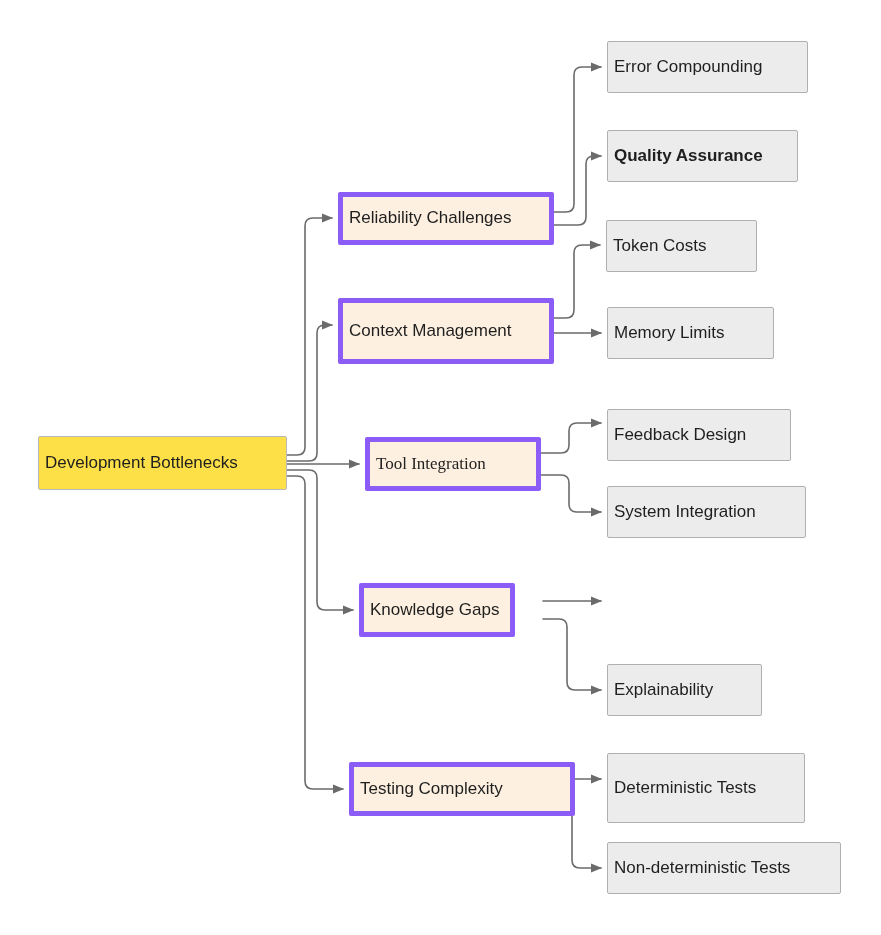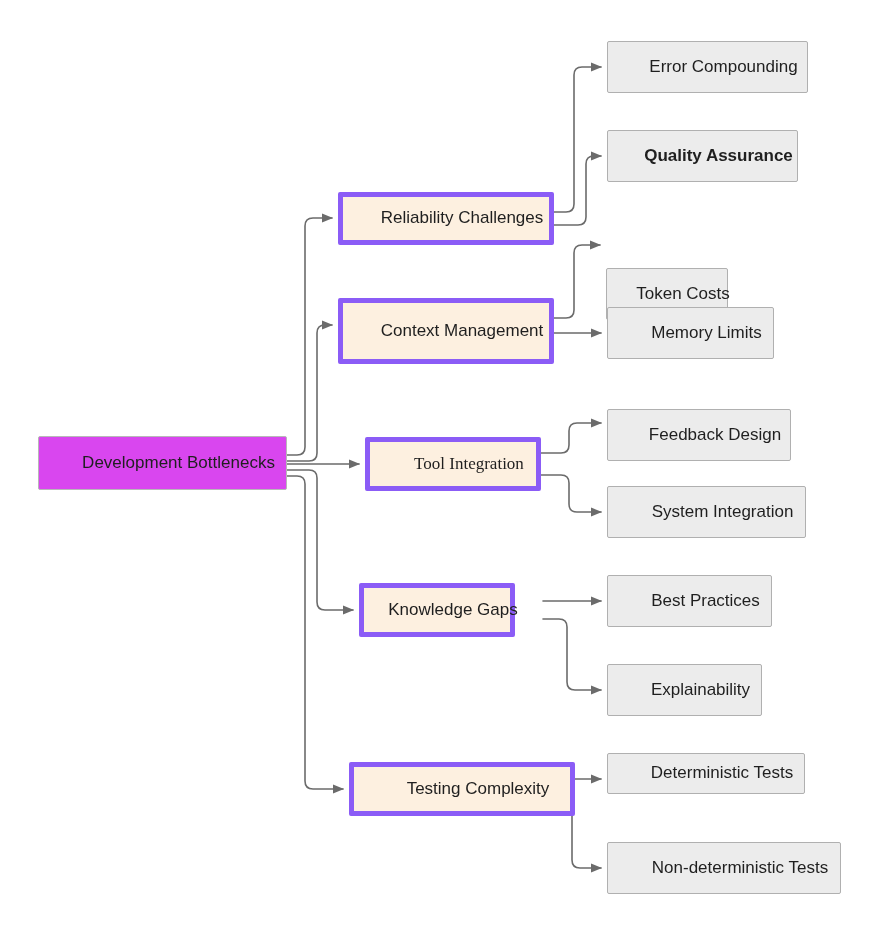--- a/index.html
+++ b/index.html
@@ -22,33 +22,32 @@
     top: 0;
     width: 881px;
     height: 935px;
     pointer-events: none;
   }
   .node {
     position: absolute;
     box-sizing: border-box;
     display: flex;
     align-items: center;
-    justify-content: center;
+    justify-content: flex-start;
     border-radius: 2px;
     text-align: center;
     line-height: 1.2;
     white-space: nowrap;
-    padding-left: 32px;
   }
   .node-label {
     display: block;
     padding: 0 6px;
   }
   .node.root {
-    background: #d946ef;
+    background: #fde047;
     border: 1px solid #b8b8b8;
     color: #1f1f1f;
     font-size: 17px;
   }
   .node.branch {
     background: #fdf0e0;
     border: 5px solid #8b5cf6;
     color: #1f1f1f;
     font-size: 17px;
   }
@@ -115,50 +114,47 @@
   <div class="node leaf" style="left:607px; top:41px; width:201px; height:52px;">
     <span class="node-label">Error Compounding</span>
   </div>
   <div class="node leaf" style="left:607px; top:130px; width:191px; height:52px;font-weight:bold;">
     <span class="node-label">Quality Assurance</span>
   </div>
 
   <div class="node branch" style="left:338px; top:298px; width:216px; height:66px;">
     <span class="node-label">Context Management</span>
   </div>
-  <div class="node leaf" style="left:606px; top:220px; width:122px; height:52px;margin-top:48px;">
+  <div class="node leaf" style="left:606px; top:220px; width:151px; height:52px;">
     <span class="node-label">Token Costs</span>
   </div>
   <div class="node leaf" style="left:607px; top:307px; width:167px; height:52px;">
     <span class="node-label">Memory Limits</span>
   </div>
 
   <div class="node branch" style="left:365px; top:437px; width:176px; height:54px;font-family:Liberation Serif, serif;">
     <span class="node-label">Tool Integration</span>
   </div>
   <div class="node leaf" style="left:607px; top:397px; width:184px; height:52px;margin-top:12px;">
     <span class="node-label">Feedback Design</span>
   </div>
   <div class="node leaf" style="left:607px; top:486px; width:199px; height:52px;">
     <span class="node-label">System Integration</span>
   </div>
 
   <div class="node branch" style="left:359px; top:583px; width:156px; height:54px;">
     <span class="node-label">Knowledge Gaps</span>
   </div>
-  <div class="node leaf" style="left:607px; top:575px; width:165px; height:52px;">
-    <span class="node-label">Best Practices</span>
-  </div>
   <div class="node leaf" style="left:607px; top:664px; width:155px; height:52px;">
     <span class="node-label">Explainability</span>
   </div>
 
   <div class="node branch" style="left:349px; top:762px; width:226px; height:54px;">
     <span class="node-label">Testing Complexity</span>
   </div>
-  <div class="node leaf" style="left:607px; top:753px; width:198px; height:41px;">
+  <div class="node leaf" style="left:607px; top:753px; width:198px; height:70px;">
     <span class="node-label">Deterministic Tests</span>
   </div>
   <div class="node leaf" style="left:607px; top:842px; width:234px; height:52px;">
     <span class="node-label">Non-deterministic Tests</span>
   </div>
 
 </div>
 
 </body></html>

